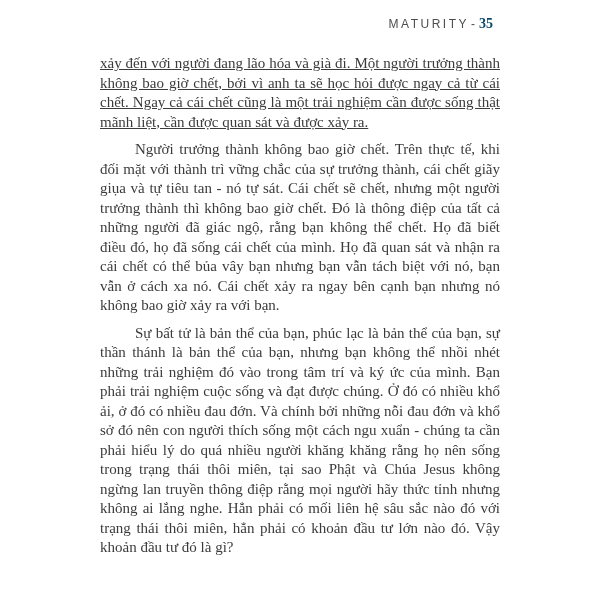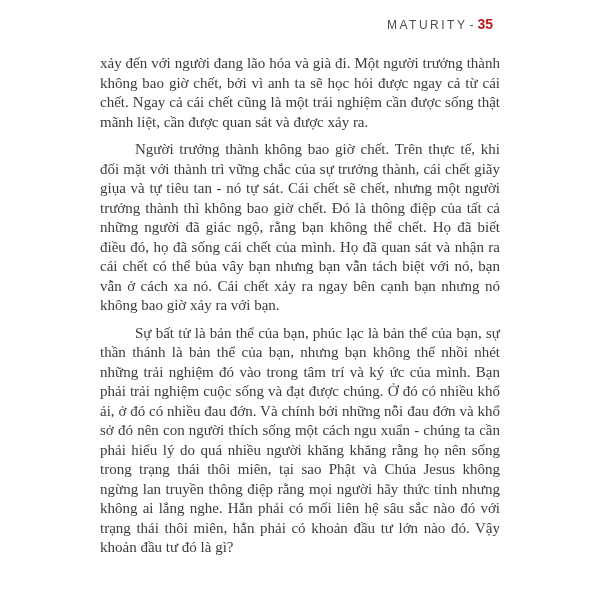--- a/index.html
+++ b/index.html
@@ -24,42 +24,43 @@
       font-family: "Liberation Sans", sans-serif;
       font-size: 12px;
       letter-spacing: 2.5px;
     }
     .running-head .sep {
       letter-spacing: 0;
       margin: 0 4px 0 2px;
       color: #4d4d4d;
     }
     .running-head .page-num {
-      font-family: Liberation Sans, sans-serif;
+      font-family: Liberation Serif, serif;
       font-weight: bold;
       font-size: 14px;
       letter-spacing: 0;
-      color: #b91c1c;
+      color: #0c4a6e;
     }
     .text-block {
       position: absolute;
       left: 100px;
       top: 54px;
       width: 400px;
       color: #3b3b3b;
       font-size: 15px;
       line-height: 19.5px;
       text-align: justify;
     }
     .text-block p {
       margin: 0 0 8px 0;
       text-indent: 35px;
     }
     .text-block p.no-indent {
       text-indent: 0;
+      text-decoration: underline;
     }
   </style>
 </head>
 <body>
 
 <div class="page">
 
   <div class="running-head">
     <span>MATURITY</span><span class="sep">-</span><span class="page-num">35</span>
   </div>

